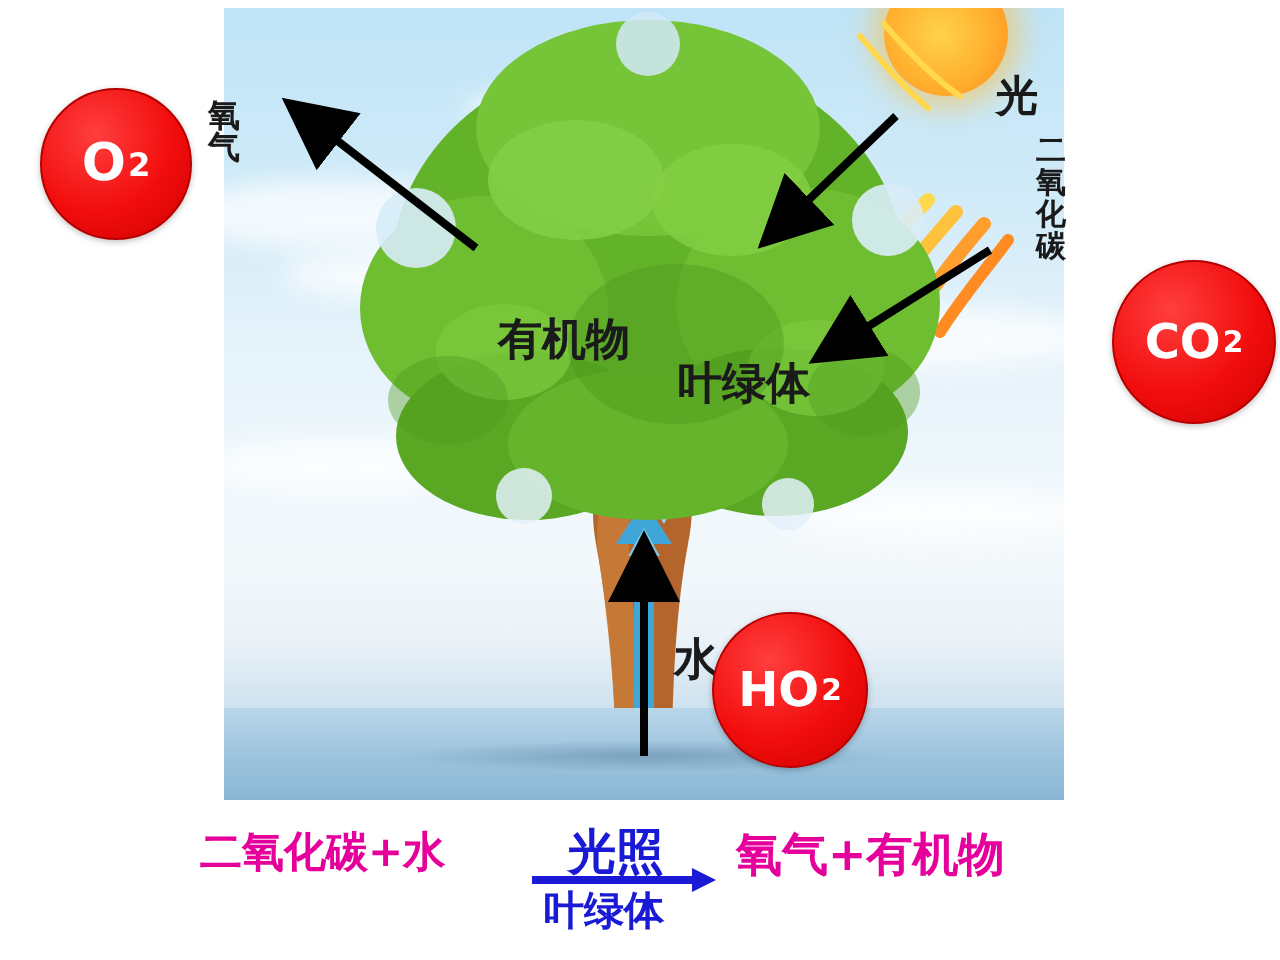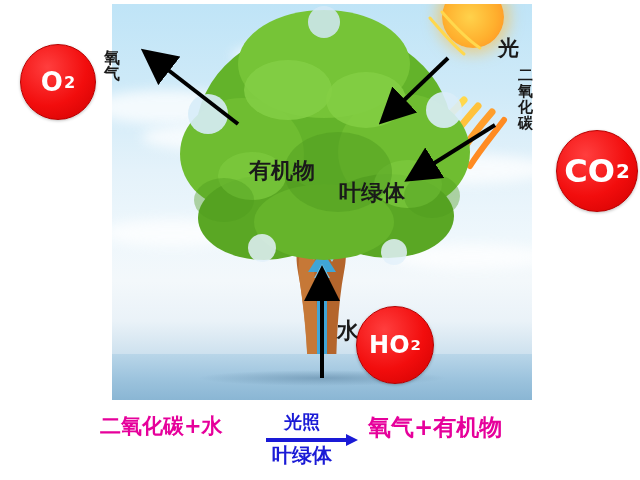--- a/index.html
+++ b/index.html
@@ -229,34 +229,34 @@
 
   <div class="lbl" style="left:339px; top:182px; font-size:22px;">叶绿体</div>
 
   <div class="lbl" style="left:337px; top:320px; font-size:22px;">水</div>
 
   <div class="circle" style="left:20px; top:44px; width:74px; height:74px; font-size:26px;">
     <span>O</span>
       <span class="sub">2</span>
   </div>
 
-  <div class="circle" style="left:556px; top:130px; width:80px; height:80px; font-size:32px;">
+  <div class="circle" style="left:556px; top:130px; width:80px; height:80px; font-size:24px;">
     <span>CO</span>
       <span class="sub">2</span>
   </div>
 
   <div class="circle" style="left:356px; top:306px; width:76px; height:76px; font-size:24px;">
     <span>HO</span>
       <span class="sub">2</span>
   </div>
 
   <div id="equation">
     <div class="eq-text eq-magenta" style="left:100px; top:12px; font-size:21px;">二氧化碳+水</div>
 
-    <div class="eq-text eq-blue" style="left:284px; top:10px; font-size:18px;">光照</div>
+    <div class="eq-text eq-blue" style="left:284px; top:10px; font-size:24px;">光照</div>
 
     <svg style="position:absolute;left:266px;top:34px;" width="92" height="14">
       <line x1="0" y1="6" x2="80" y2="6" stroke="#1a1ad6" stroke-width="4"></line>
       <path d="M80,0 L92,6 L80,12 z" fill="#1a1ad6"></path>
     </svg>
 
     <div class="eq-text eq-blue" style="left:272px; top:42px; font-size:20px;">叶绿体</div>
 
     <div class="eq-text eq-magenta" style="left:368px; top:12px; font-size:23px;">氧气+有机物</div>
   </div>

